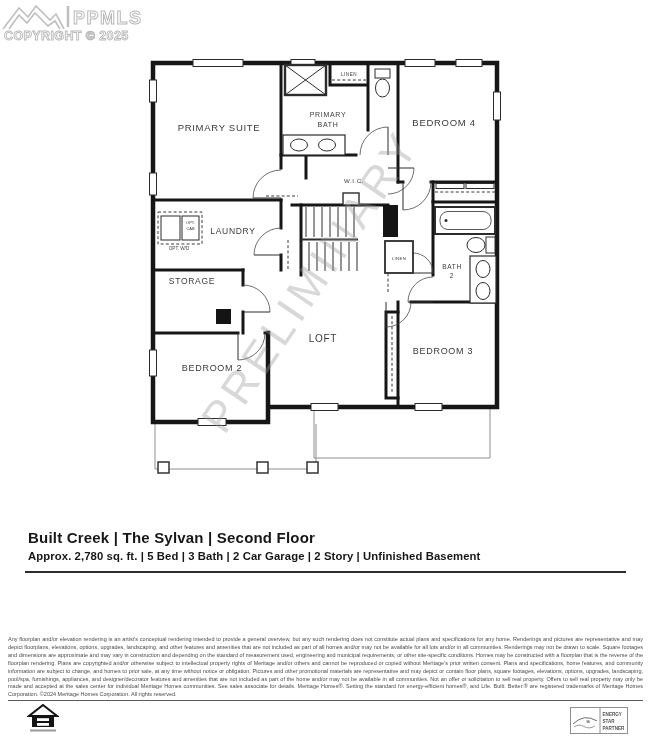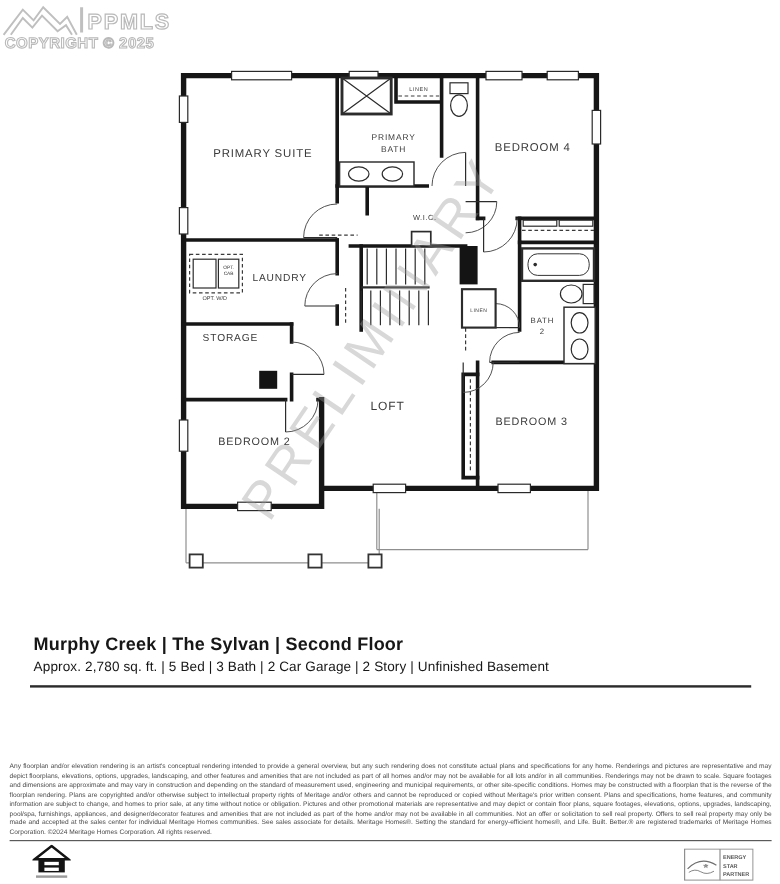--- a/index.html
+++ b/index.html
@@ -1,21 +1,21 @@
 <!DOCTYPE html>
 <html><head>
 <meta charset="utf-8">
 <style>
   html,body{margin:0;padding:0;background:#fff;}
   body{width:650px;height:737px;position:relative;font-family:"Liberation Sans",sans-serif;overflow:hidden;}
   .abs{position:absolute;}
   
   #title-block{left:28px;top:529px;}
   #page-title{font-size:15px;font-weight:bold;color:#171717;letter-spacing:.2px;margin:0;}
-  #page-specs{font-size:11.3px;font-weight:normal;color:#171717;letter-spacing:.1px;margin:4px 0 0 0;}
+  #page-specs{font-size:11.3px;font-weight:bold;color:#171717;letter-spacing:.1px;margin:4px 0 0 0;}
   #rule-title{left:25px;top:571px;width:601px;border-top:2px solid #2b2b2b;height:0;}
   
   #disclaimer{left:8px;top:636px;width:635px;font-size:5.5px;line-height:1.44;color:#4a4a4a;text-align:justify;}
   #rule-footer{left:8px;top:700px;width:635px;border-top:1px solid #5a5a5a;height:0;}
   
   text.room{fill:#3a3a3a;font-family:"Liberation Sans",sans-serif;letter-spacing:.7px;}
   text.tiny{fill:#3a3a3a;font-family:"Liberation Sans",sans-serif;}
   .wall{stroke:#161616;fill:none;stroke-linecap:square;}
   .fix{stroke:#2c2c2c;fill:#fff;}
   .thin{stroke:#8f8f8f;fill:none;}
@@ -190,21 +190,21 @@
     <text class="room" x="66" y="321" font-size="9">BEDROOM 2</text>
     <text class="room" x="177" y="292" font-size="10">LOFT</text>
     <text class="room" x="297" y="304" font-size="9">BEDROOM 3</text>
     <text class="room" x="306" y="219" font-size="6.5">BATH</text>
     <text class="room" x="306" y="228" font-size="6.5">2</text>
     <text class="tiny" x="253" y="210" font-size="4.2" letter-spacing=".4">LINEN</text>
   </g>
 </svg>
 
 <div class="abs" id="title-block">
-  <h1 id="page-title">Murphy Creek | The Sylvan | Second Floor</h1>
+  <h1 id="page-title">Built Creek | The Sylvan | Second Floor</h1>
   <p id="page-specs">Approx. 2,780 sq. ft. | 5 Bed | 3 Bath | 2 Car Garage | 2 Story | Unfinished Basement</p>
 </div>
 <div class="abs" id="rule-title"></div>
 
 <div class="abs" id="disclaimer">Any floorplan and/or elevation rendering is an artist's conceptual rendering intended to provide a general overview, but any such rendering does not constitute actual plans and specifications for any home. Renderings and pictures are representative and may depict floorplans, elevations, options, upgrades, landscaping, and other features and amenities that are not included as part of all homes and/or may not be available for all lots and/or in all communities. Renderings may not be drawn to scale. Square footages and dimensions are approximate and may vary in construction and depending on the standard of measurement used, engineering and municipal requirements, or other site-specific conditions. Homes may be constructed with a floorplan that is the reverse of the floorplan rendering. Plans are copyrighted and/or otherwise subject to intellectual property rights of Meritage and/or others and cannot be reproduced or copied without Meritage's prior written consent. Plans and specifications, home features, and community information are subject to change, and homes to prior sale, at any time without notice or obligation. Pictures and other promotional materials are representative and may depict or contain floor plans, square footages, elevations, options, upgrades, landscaping, pool/spa, furnishings, appliances, and designer/decorator features and amenities that are not included as part of the home and/or may not be available in all communities. Not an offer or solicitation to sell real property. Offers to sell real property may only be made and accepted at the sales center for individual Meritage Homes communities. See sales associate for details. Meritage Homes®. Setting the standard for energy-efficient homes®, and Life. Built. Better.® are registered trademarks of Meritage Homes Corporation. ©2024 Meritage Homes Corporation. All rights reserved.</div>
 <div class="abs" id="rule-footer"></div>
 
 <svg class="abs" style="left:27px;top:704px;" width="32" height="30" viewBox="0 0 32 30">
   <path d="M16,1 L30,12 H2 Z" fill="#fff" stroke="#141414" stroke-width="2"></path>
   <rect x="5" y="12" width="22" height="11" fill="#141414"></rect>

